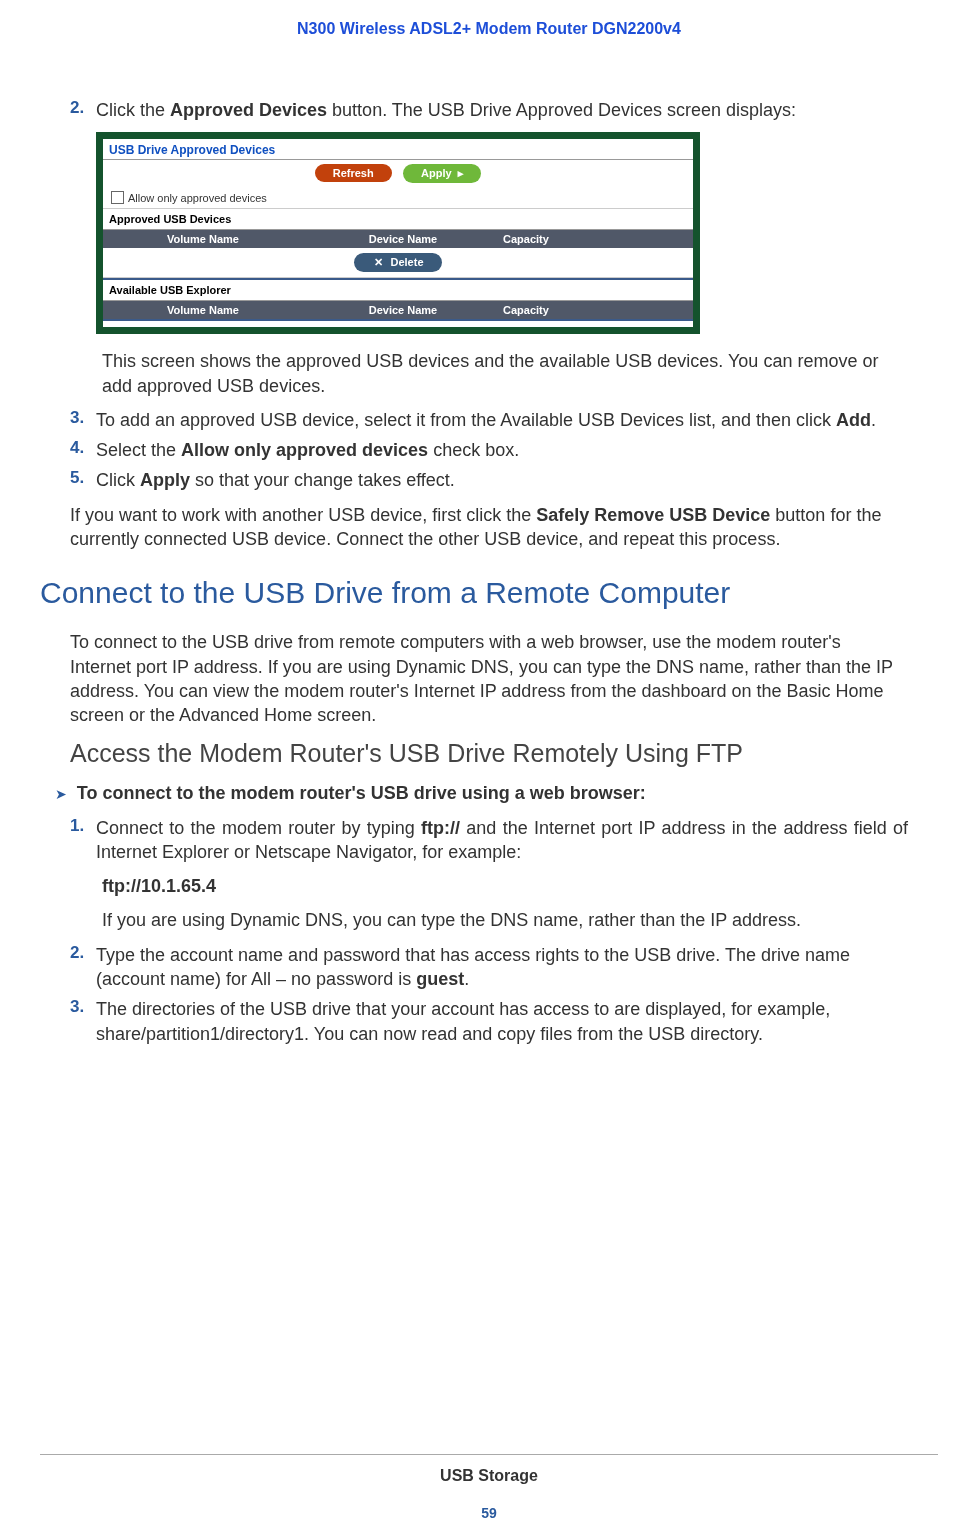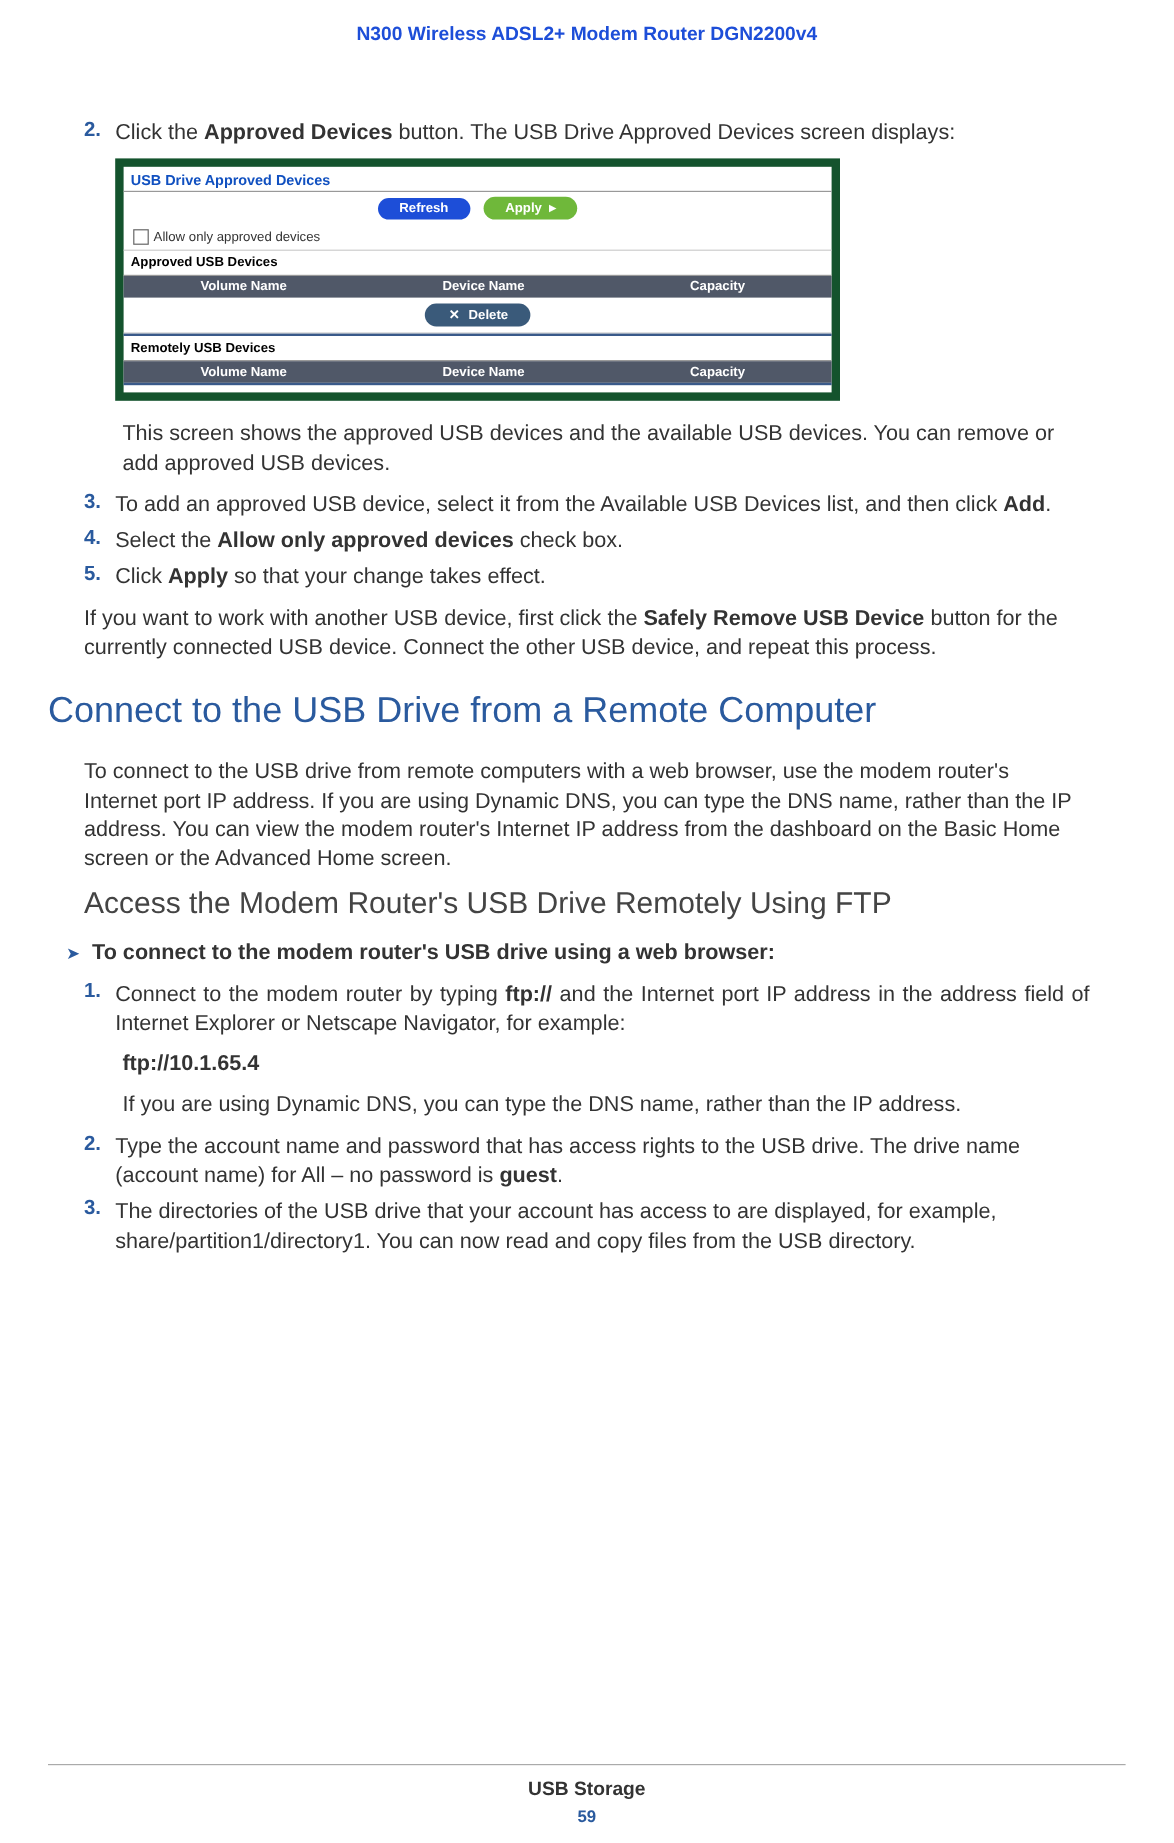--- a/index.html
+++ b/index.html
@@ -70,21 +70,21 @@
     }
     .ss-btn {
       display: inline-block;
       padding: 3px 18px;
       border-radius: 10px;
       font-size: 11px;
       font-weight: bold;
       color: #fff;
       margin: 0 4px;
     }
-    .btn-blue { background: #1d4ed8; }
+    .btn-blue { background: #c2410c; }
     .btn-green { background: #6fb83a; }
     .btn-green2 { background: #5fa042; }
     .btn-dark { background: #3a5a7a; }
     .btn-icon { 
       display: inline-block;
       width: 12px;
       text-align: center;
       margin-right: 6px;
     }
     .ss-row {
@@ -113,21 +113,21 @@
     .ss-table-header {
       display: flex;
       background: #505868;
       color: #fff;
       font-size: 11px;
       font-weight: bold;
       padding: 3px 0;
     }
     .ss-col1 { flex: 0 0 200px; text-align: center; }
     .ss-col2 { flex: 0 0 200px; text-align: center; }
-    .ss-col3 { flex: 1; text-align: center; }
+    .ss-col3 { flex: 1; }
     .ss-action-row {
       text-align: center;
       padding: 5px 0;
       border-bottom: 1px solid #ccc;
     }
     .ss-hr {
       border-top: 2px solid #3a5a8a;
       margin: 0;
     }
     .para {
@@ -177,21 +177,21 @@
     }
     .footer-title {
       font-size: 16px;
       color: #333;
       font-weight: bold;
     }
     .footer-page {
       color: #2a5a9e;
       font-weight: bold;
       font-size: 14px;
-      margin-top: 4px;
+      margin-top: 20px;
       text-align: center;
     }
   </style>
 </head>
 <body>
 
 <div class="page">
   <div class="header">N300 Wireless ADSL2+ Modem Router DGN2200v4</div>
 
   <div class="content">
@@ -217,21 +217,21 @@
       <div class="ss-section-label">Approved USB Devices</div>
       <div class="ss-table-header">
         <div class="ss-col1">Volume Name</div>
         <div class="ss-col2">Device Name</div>
         <div class="ss-col3">Capacity</div>
       </div>
       <div class="ss-action-row">
         <span class="ss-btn btn-dark"><span class="btn-icon">✕</span><span>Delete</span></span>
       </div>
       <div class="ss-hr"></div>
-      <div class="ss-section-label">Remotely USB Devices</div>
+      <div class="ss-section-label">Available USB Explorer</div>
       <div class="ss-table-header">
         <div class="ss-col1">Volume Name</div>
         <div class="ss-col2">Device Name</div>
         <div class="ss-col3">Capacity</div>
       </div>
       <div class="ss-hr"></div>
       <div style="height:6px;"></div>
     </div>
 
     <div class="step-indent">This screen shows the approved USB devices and the available USB devices. You can remove or add approved USB devices.</div>

